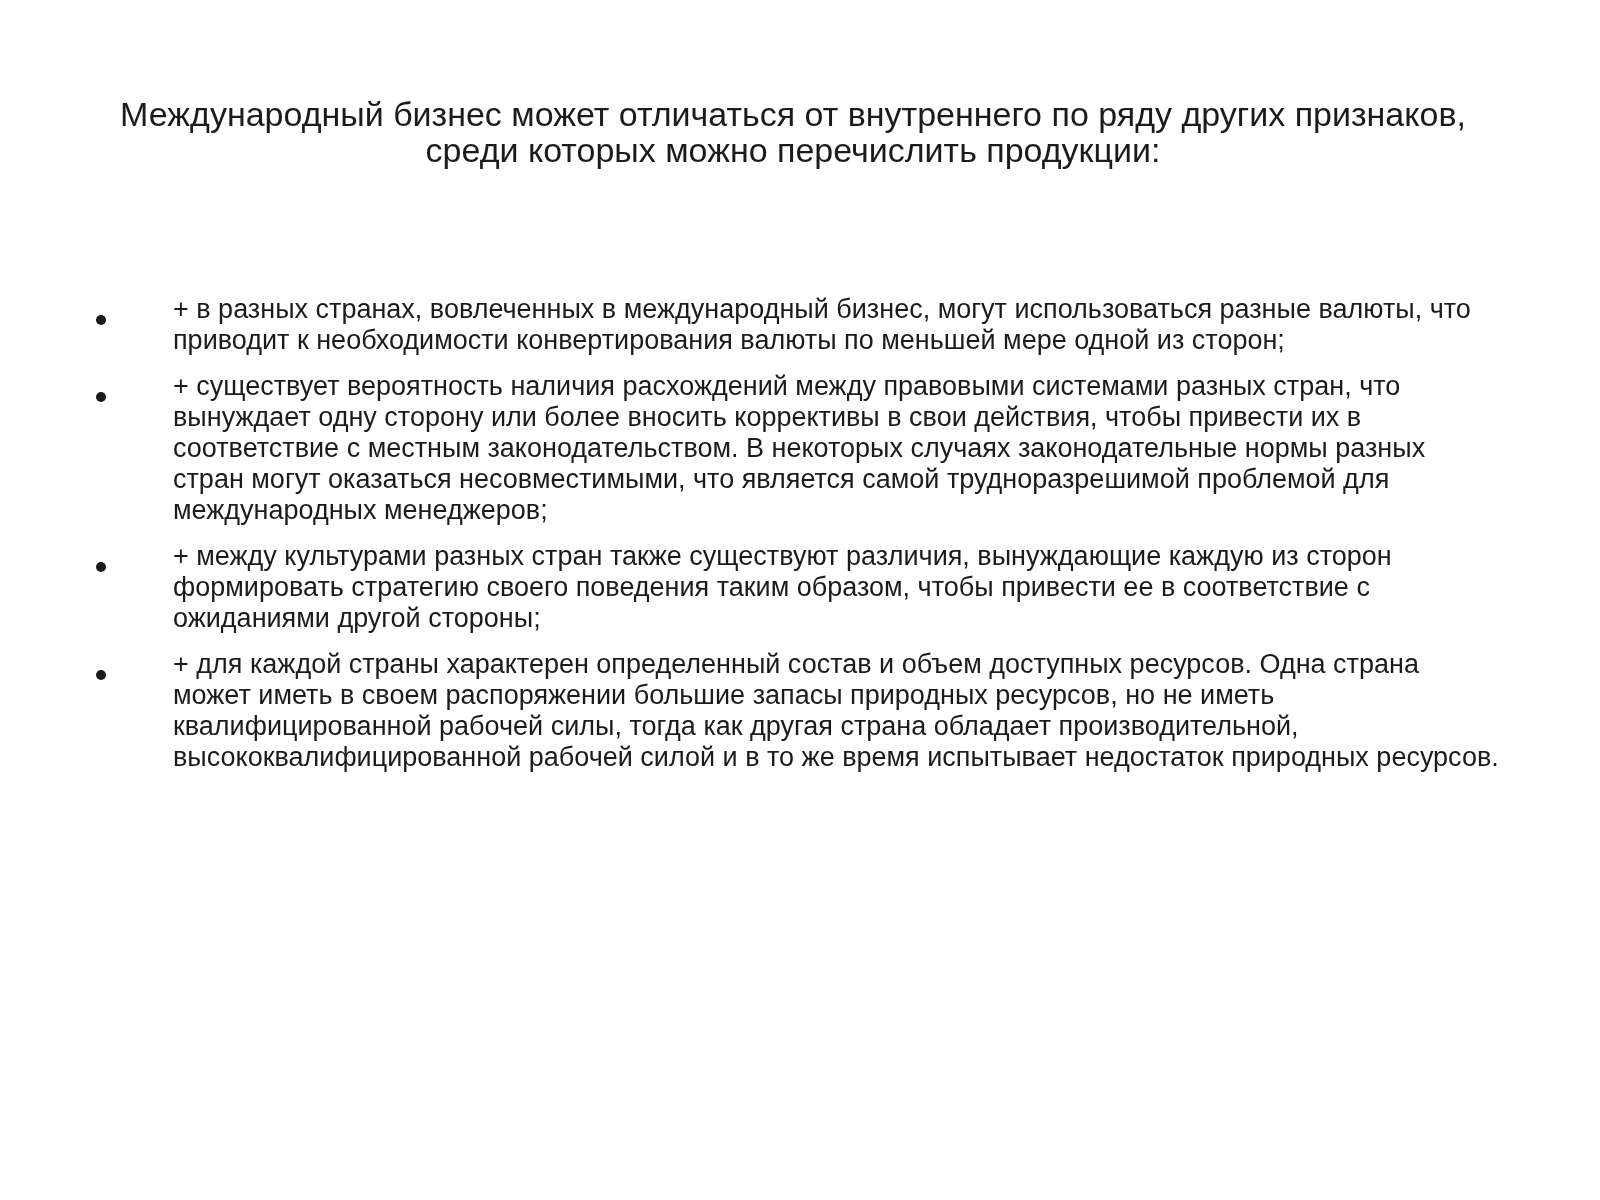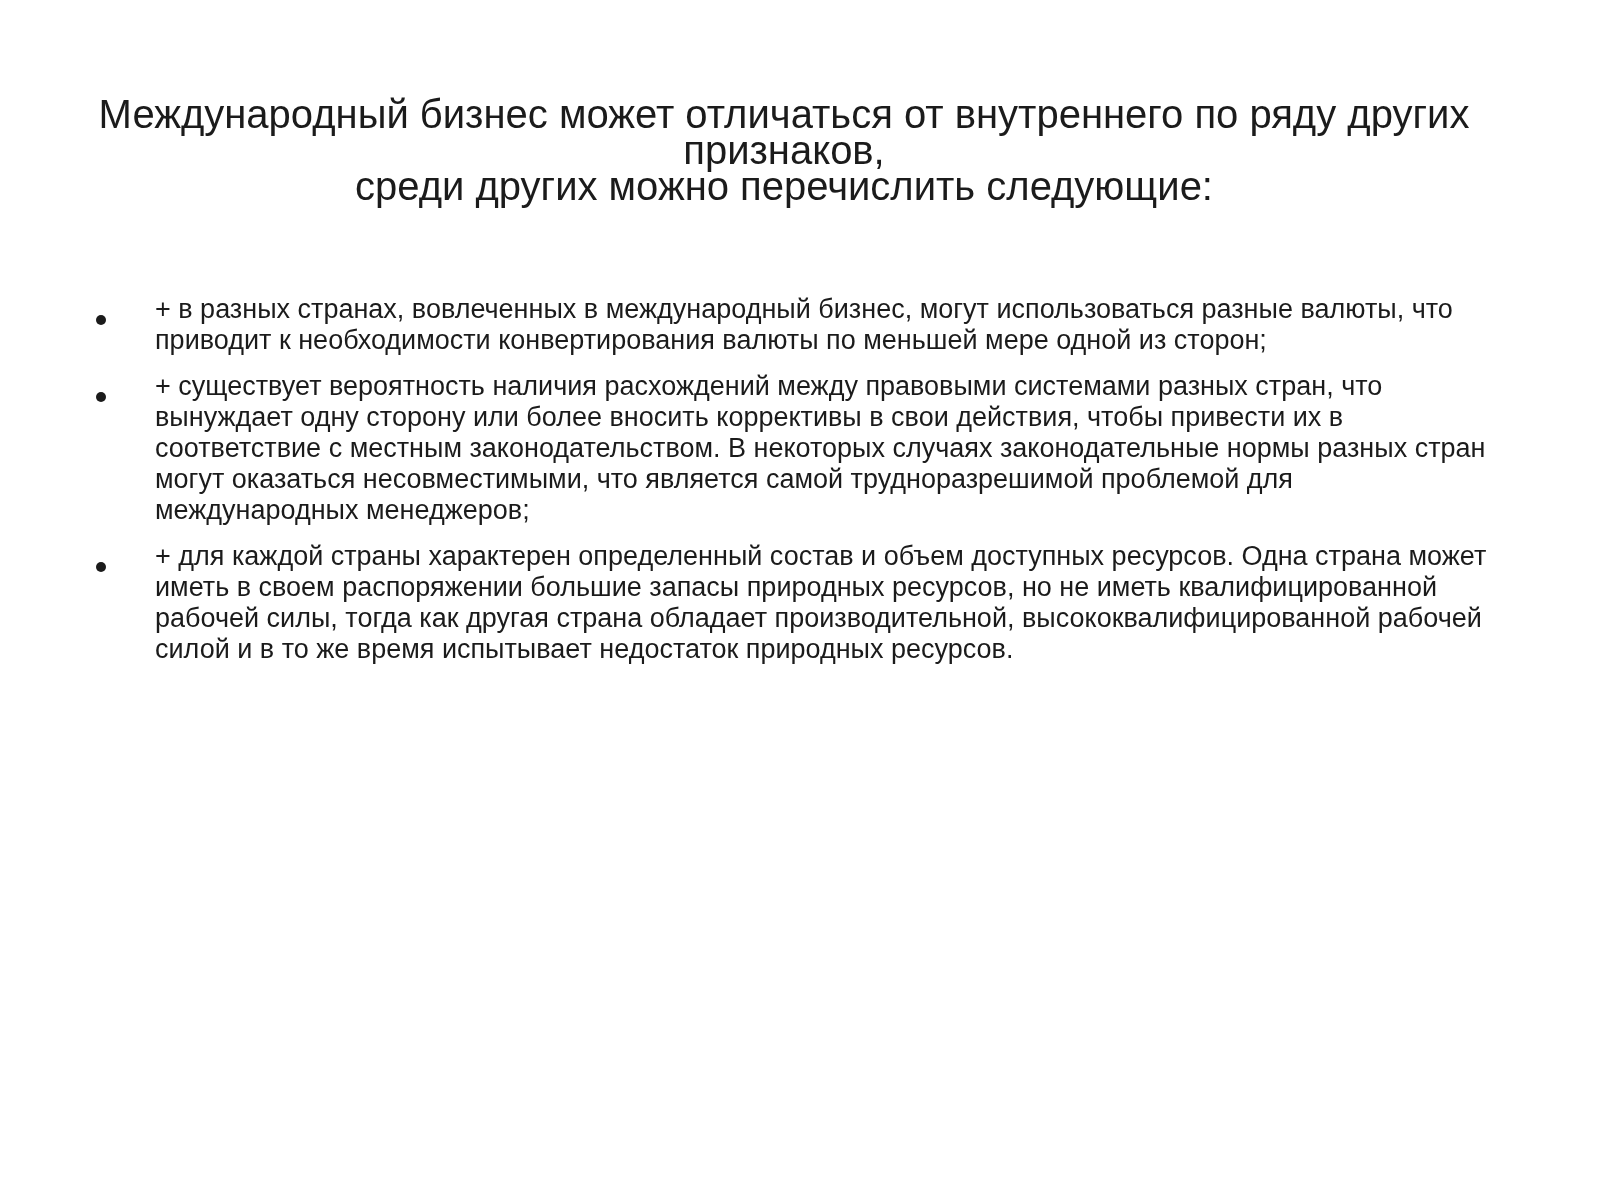--- a/index.html
+++ b/index.html
@@ -21,74 +21,79 @@
   .slide {
     position: relative;
     width: 1600px;
     height: 1200px;
     background: var(--bg);
     overflow: hidden;
   }
   .title {
     position: absolute;
     top: 96px;
-    left: 84px;
+    left: 93px;
     width: 1400px;
     text-align: center;
-    font-size: 40px;
+    font-size: 34px;
     line-height: 36px;
     color: var(--text);
   }
   .bullet-list {
     position: absolute;
     top: 294px;
     left: 96px;
     width: 1404px;
   }
   .bullet-item {
     display: flex;
     align-items: flex-start;
     margin-bottom: 15px;
     font-size: 27px;
     line-height: 31px;
     color: var(--text);
+    gap: 18px;
   }
   .dot {
     flex: 0 0 10px;
     width: 10px;
     height: 10px;
     margin-top: 21px;
     border-radius: 50%;
     background: var(--text);
   }
   .text {
     margin-left: 49px;
     width: 1340px;
   }
 </style>
 </head>
 <body>
 
 <div class="slide">
   <div class="title">
     <div>Международный бизнес может отличаться от внутреннего по ряду других признаков,</div>
-    <div>среди других можно перечислить следующие:</div>
+    <div>среди которых можно перечислить продукции:</div>
   </div>
 
   <div class="bullet-list" id="bullet-list">
   <div class="bullet-item">
     <span class="dot"></span>
     <span class="text">+ в разных странах, вовлеченных в международный бизнес, могут использоваться разные валюты, что приводит к необходимости конвертирования валюты по меньшей мере одной из сторон;</span>
   </div>
 
   <div class="bullet-item">
     <span class="dot"></span>
     <span class="text">+ существует вероятность наличия расхождений между правовыми системами разных стран, что вынуждает одну сторону или более вносить коррективы в свои действия, чтобы привести их в соответствие с местным законодательством. В некоторых случаях законодательные нормы разных стран могут оказаться несовместимыми, что является самой трудноразрешимой проблемой для международных менеджеров;</span>
   </div>
 
+  <div class="bullet-item">
+    <span class="dot"></span>
+    <span class="text">+ между культурами разных стран также существуют различия, вынуждающие каждую из сторон формировать стратегию своего поведения таким образом, чтобы привести ее в соответствие с ожиданиями другой стороны;</span>
+  </div>
 
   <div class="bullet-item">
     <span class="dot"></span>
     <span class="text">+ для каждой страны характерен определенный состав и объем доступных ресурсов. Одна страна может иметь в своем распоряжении большие запасы природных ресурсов, но не иметь квалифицированной рабочей силы, тогда как другая страна обладает производительной, высококвалифицированной рабочей силой и в то же время испытывает недостаток природных ресурсов.</span>
   </div>
 
 </div>
 </div>
 
 </body></html>

